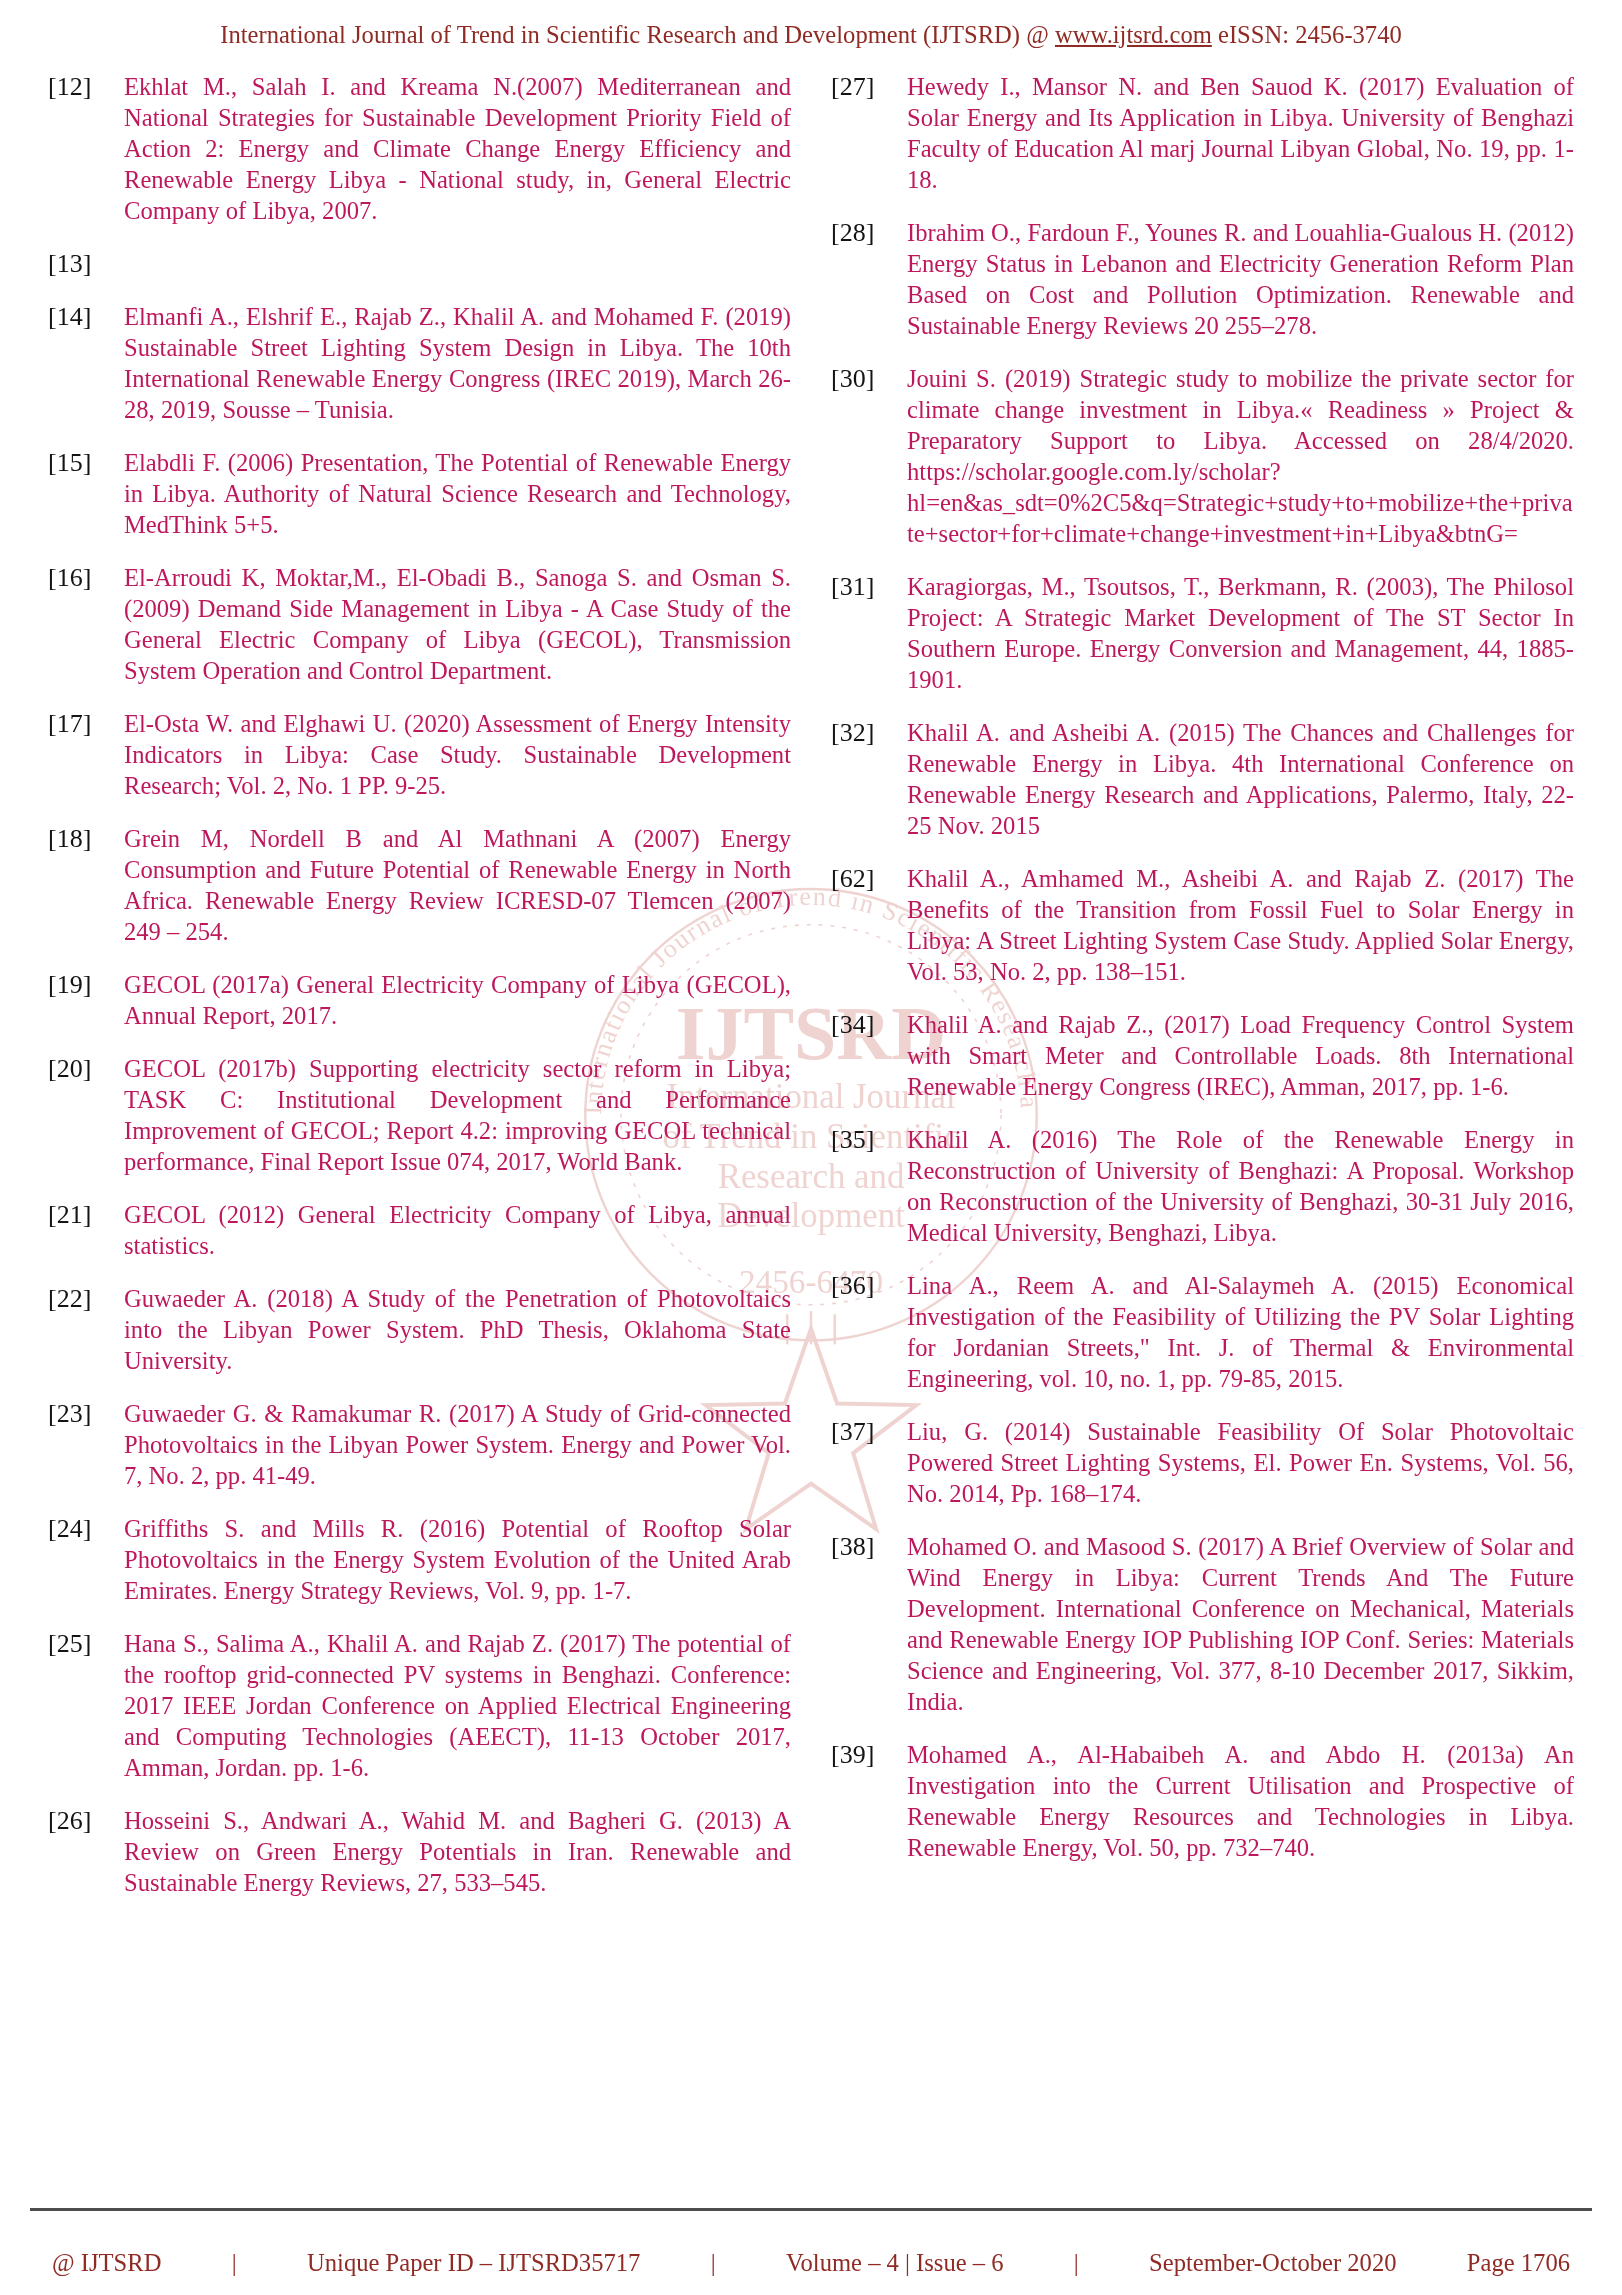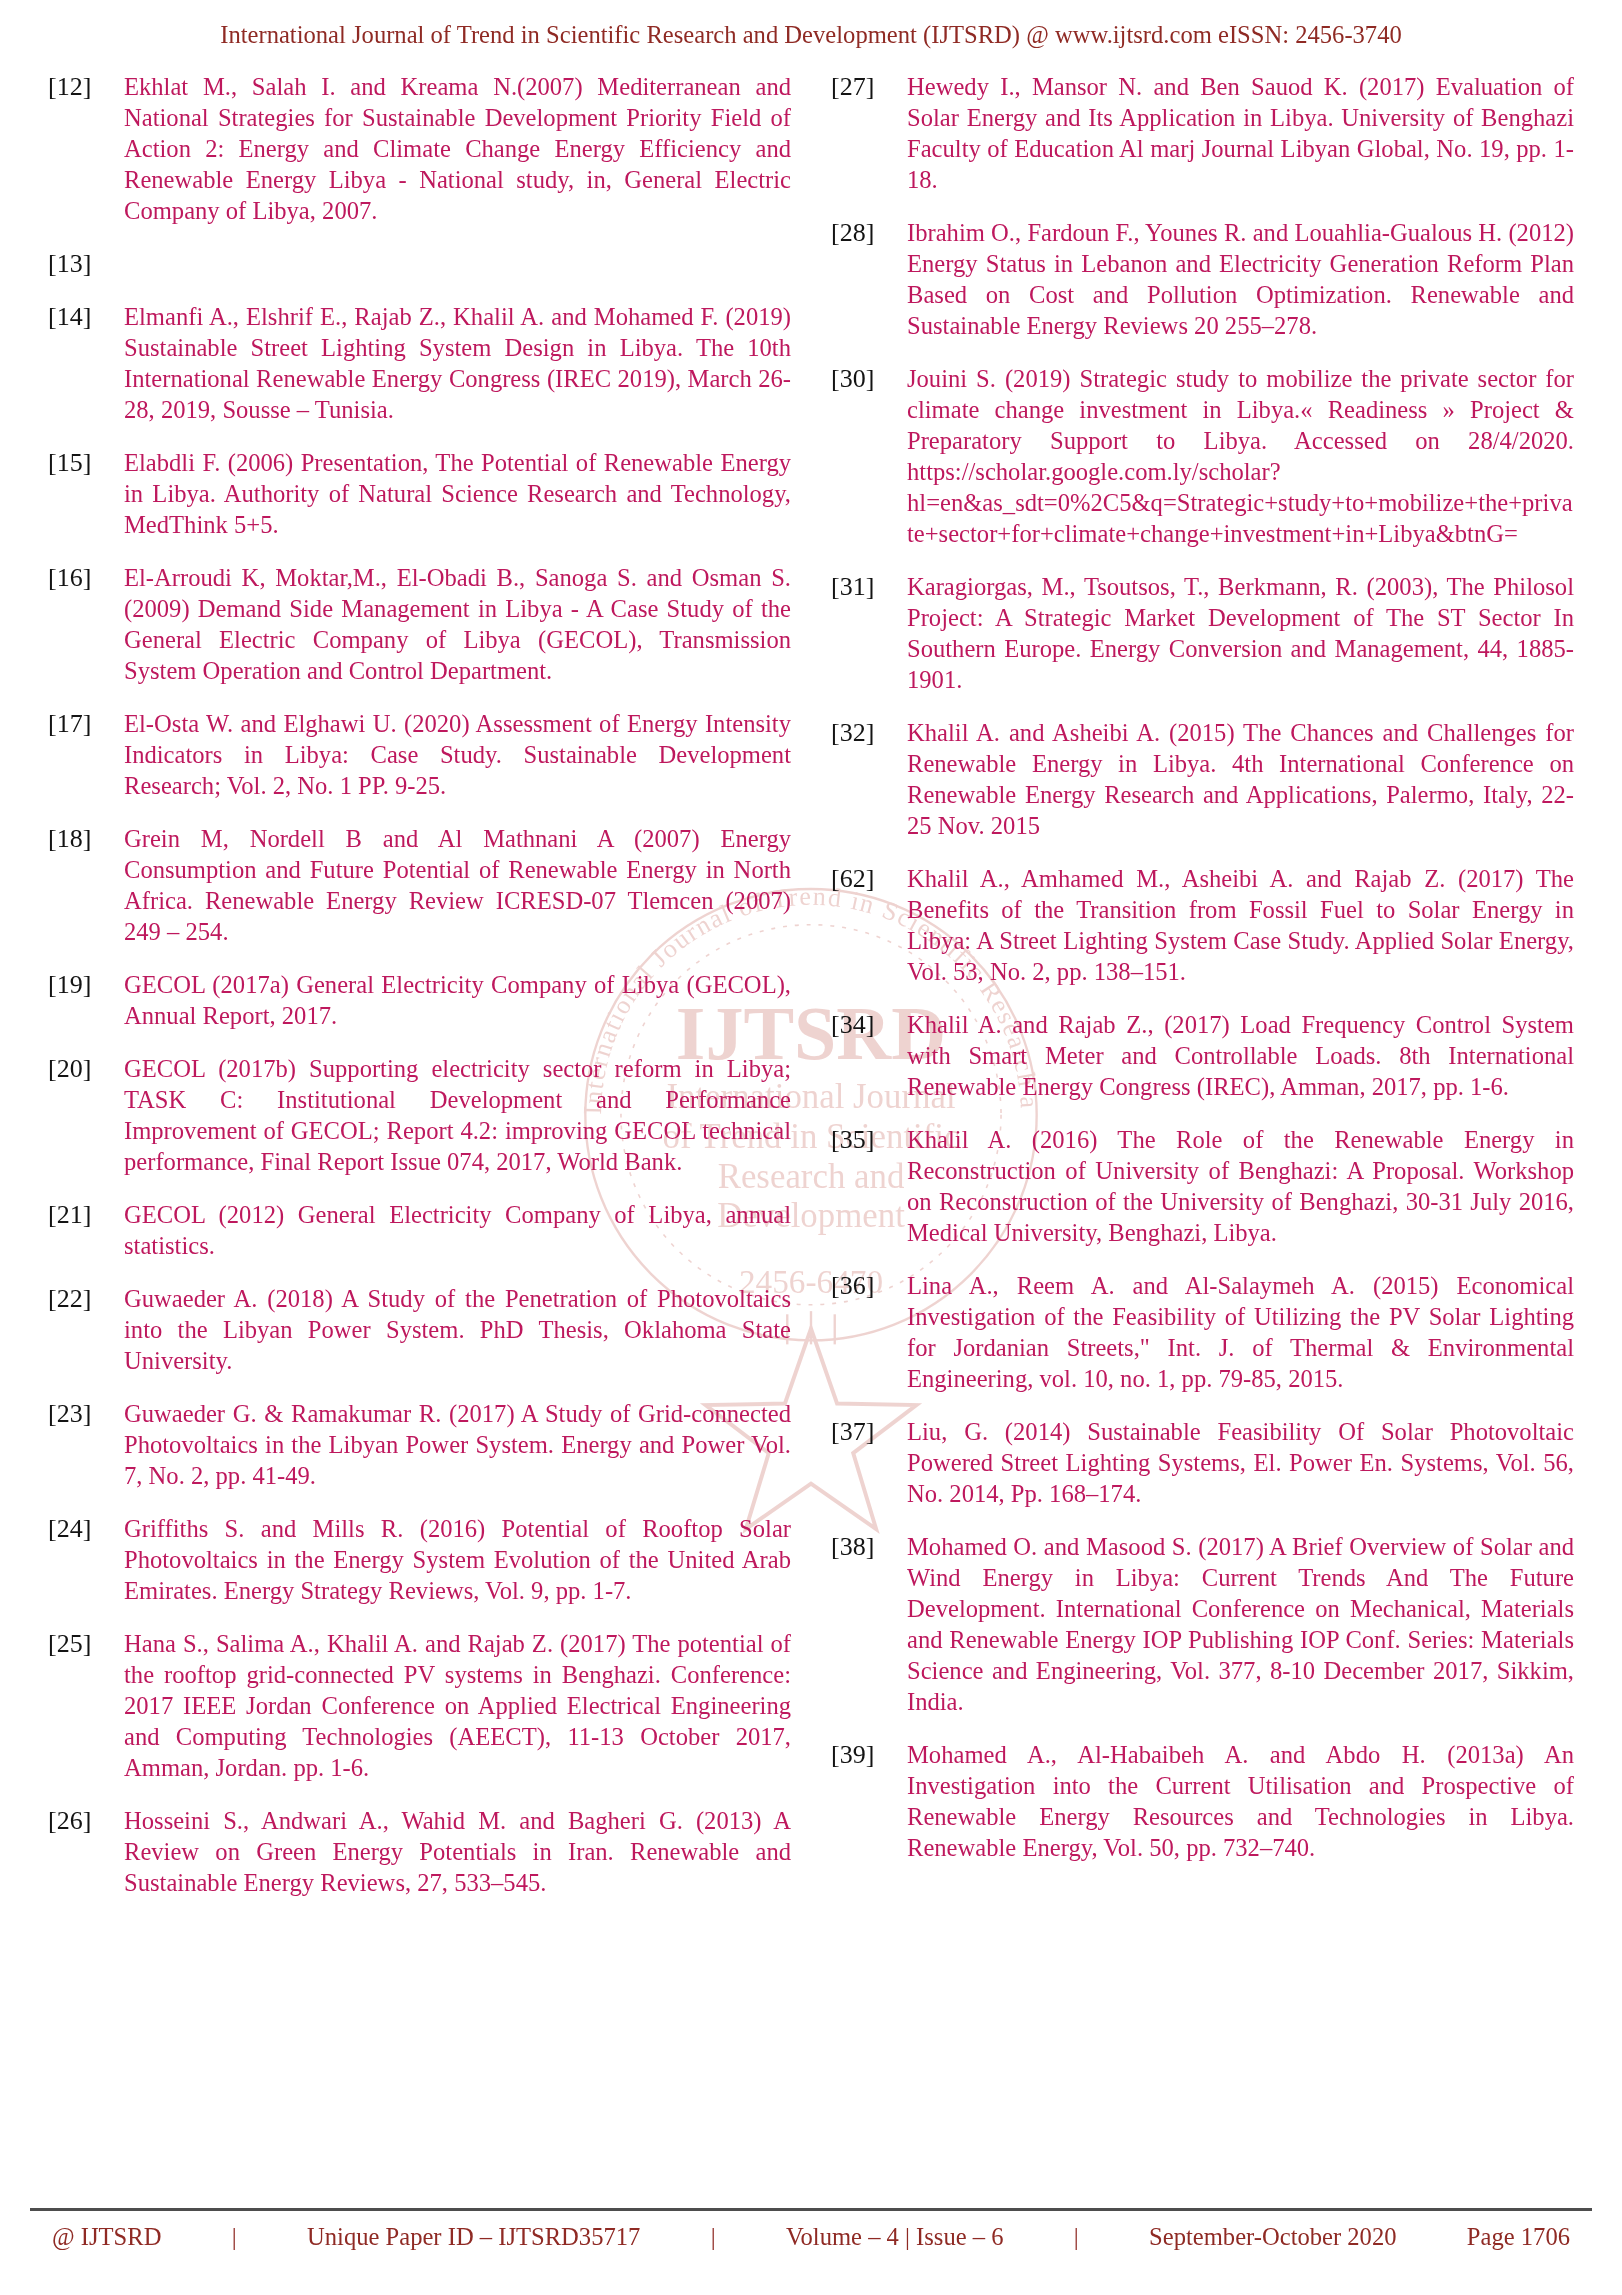--- a/index.html
+++ b/index.html
@@ -7,21 +7,21 @@
   body { font-family:"Liberation Serif", serif; }
   .page {
     position:relative; width:1622px; height:2295px;
     background:#ffffff; overflow:hidden; margin:0 auto;
   }
   .header {
     position:absolute; top:20.6px; left:0; right:0;
     text-align:center; color:var(--accent,#8f2a24); font-size:24.6px;
     z-index:2;
   }
-  .header .link { color:inherit; cursor:pointer;margin-top:48px; }
+  .header .link { color:inherit; text-decoration:underline; cursor:pointer;margin-top:48px; }
 
   .watermark {
     position:absolute; left:50%; top:1188px; transform:translate(-50%,-50%);
     opacity:.28; z-index:0; pointer-events:none;
   }
 
   .columns {
     position:absolute; top:71px; left:48px; right:48px; bottom:95px;
     display:flex; gap:40px; z-index:1; overflow:hidden;
   }
@@ -32,21 +32,21 @@
   }
   .ref-text {
     flex:1 1 auto; font-size:24.6px; line-height:31px; color:#be185d;
     text-align:justify; overflow-wrap:anywhere; hyphens:none;
   }
 
   .footer { position:absolute; left:0; right:0; bottom:0; height:87px; background:#ffffff; z-index:2; }
   .footer-rule { height:3.2px; background:#4d4d4d; margin:0 30px; }
   .footer-row {
     display:flex; justify-content:space-between; align-items:center;
-    padding:12px 52px 0 52px; color:var(--accent,#8f2a24); font-size:24.6px;
+    padding:38px 52px 0 52px; color:var(--accent,#8f2a24); font-size:24.6px;
   }
   .footer-row .sep { color:var(--accent,#8f2a24); }
 </style>
 </head>
 <body>
 
 <div class="page">
 
   <div class="header">
     <span>International Journal of Trend in Scientific Research and Development (IJTSRD) @ </span><a class="link">www.ijtsrd.com</a><span> eISSN: 2456-3740</span>

